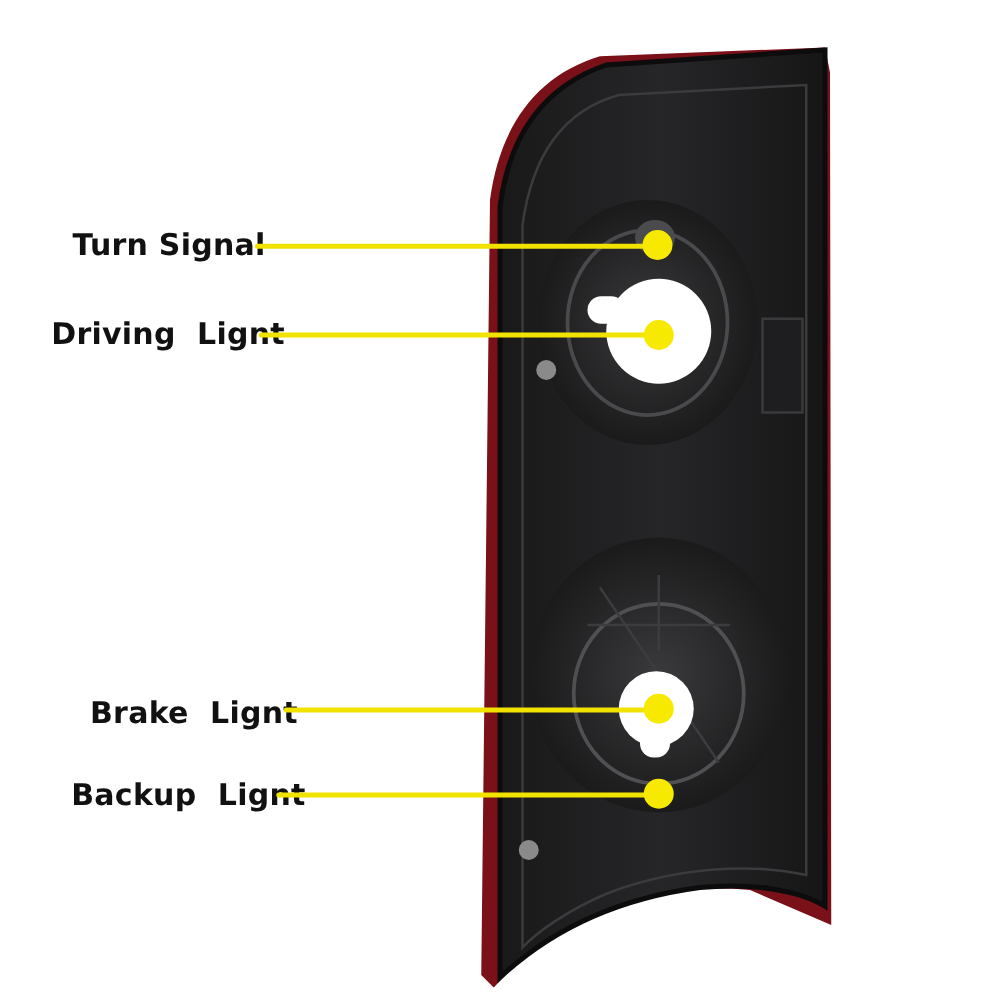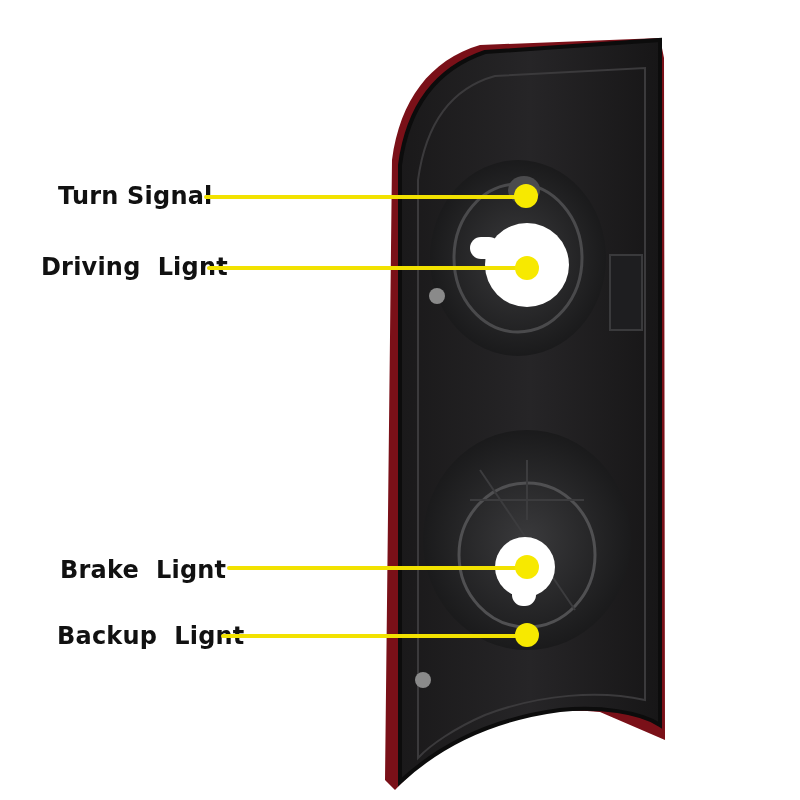--- a/index.html
+++ b/index.html
@@ -59,21 +59,21 @@
     <div class="dot" style="left:514px;top:184px;"></div>
   </div>
 
   <div>
     <span class="label" style="left:41px;top:253px;">Driving  Lignt</span>
     <div class="leader" style="left:207px;top:266px;width:320px;"></div>
     <div class="dot" style="left:515px;top:256px;"></div>
   </div>
 
   <div>
-    <span class="label" style="left:60px;top:556px;">Brake  Lignt</span>
+    <span class="label" style="left:72px;top:556px;">Brake  Lignt</span>
     <div class="leader" style="left:227px;top:566px;width:300px;"></div>
     <div class="dot" style="left:515px;top:555px;"></div>
   </div>
 
   <div>
     <span class="label" style="left:57px;top:622px;">Backup  Lignt</span>
     <div class="leader" style="left:221px;top:634px;width:306px;"></div>
     <div class="dot" style="left:515px;top:623px;"></div>
   </div>
 </div>

